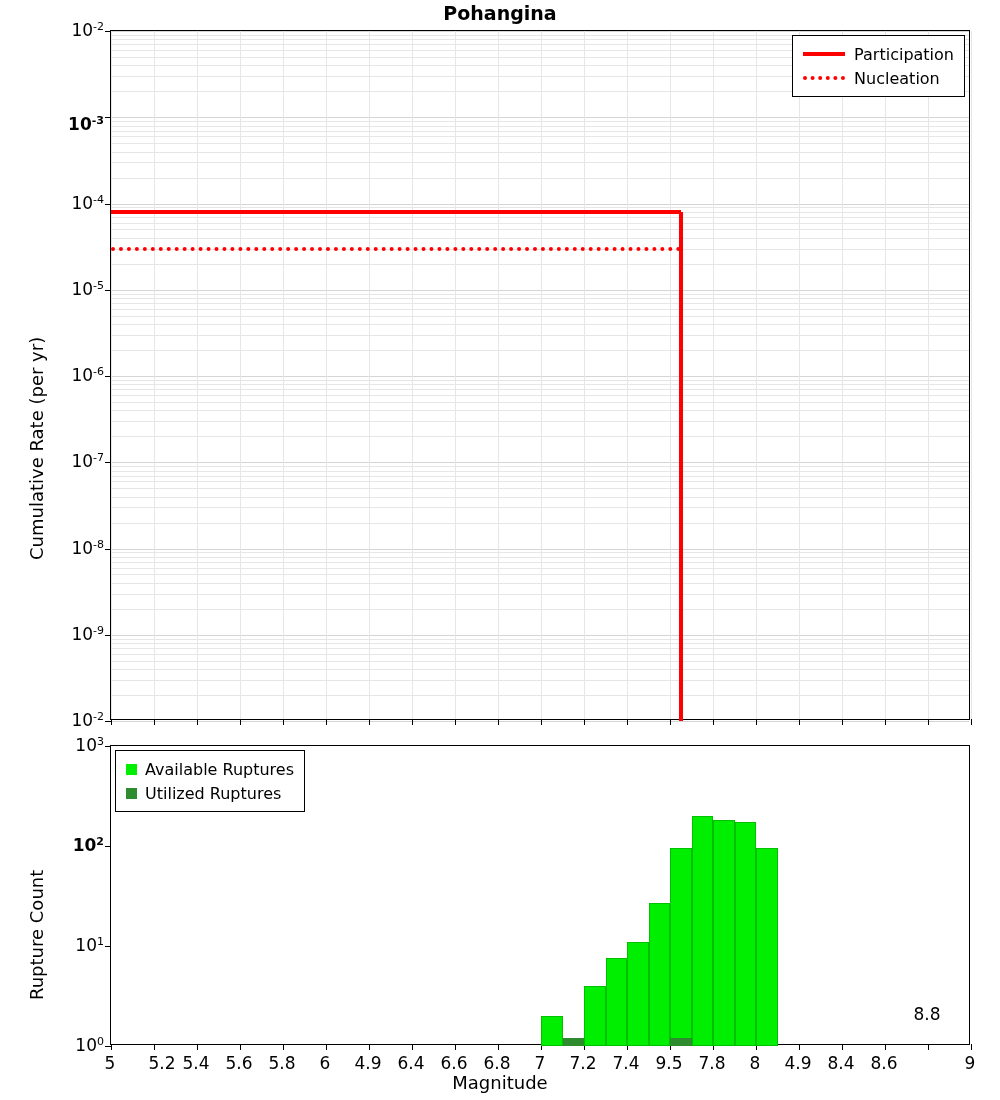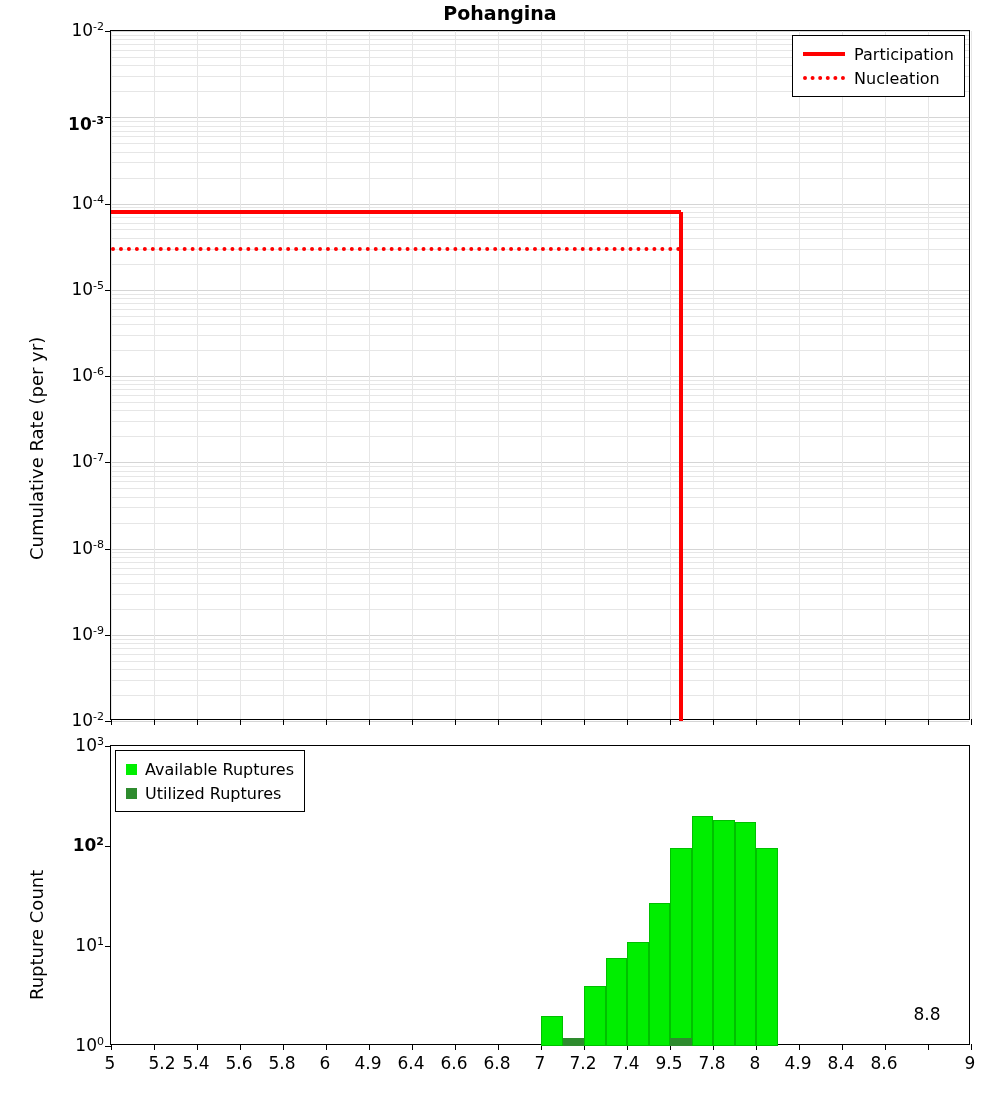--- a/index.html
+++ b/index.html
@@ -290,14 +290,15 @@
       <div class="xticklabel" style="left: 755px; top: 1053px;">8</div>
       <div class="xticklabel" style="left: 798px; top: 1053px;">4.9</div>
       <div class="xticklabel" style="left: 841px; top: 1053px;">8.4</div>
       <div class="xticklabel" style="left: 884px; top: 1053px;">8.6</div>
       <div class="xticklabel" style="left: 927px; top: 1004px;">8.8</div>
       <div class="xticklabel" style="left: 970px; top: 1053px;">9</div>
     </div>
 
   <div class="axis-title-y" style="left:26px;top:1000px;transform:rotate(-90deg);">Rupture Count</div>
 
+  <div class="axis-title-x" style="left:0;top:1072px;width:1000px;text-align:center;">Magnitude</div>
 
 </div>
 
 </body></html>

